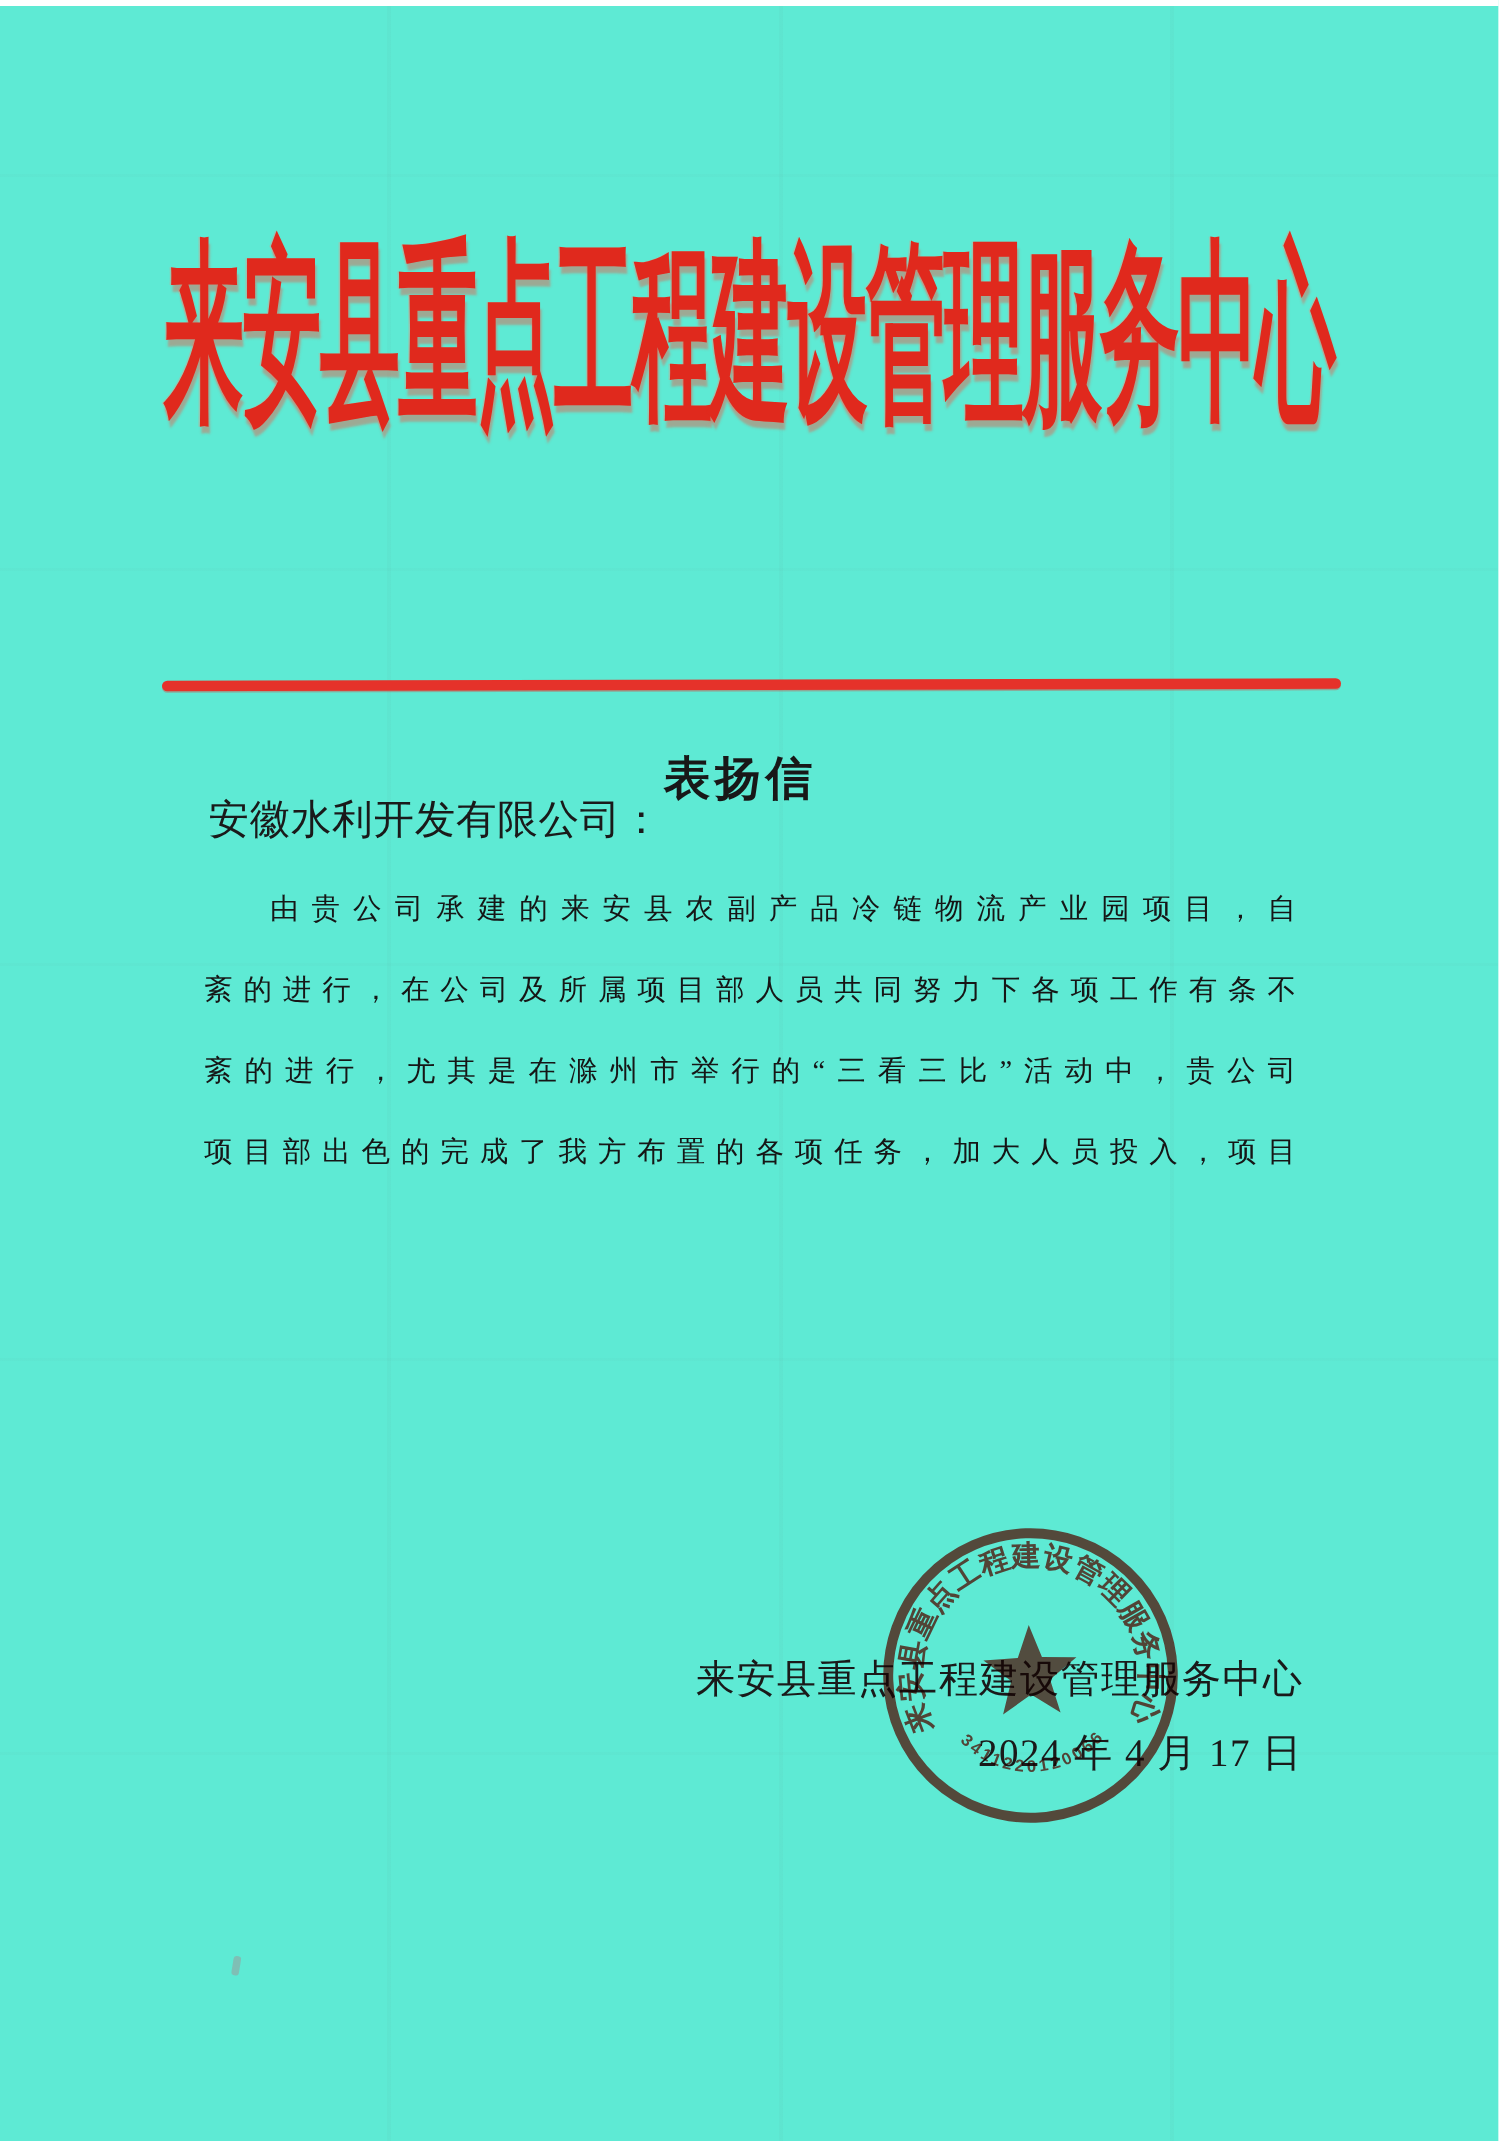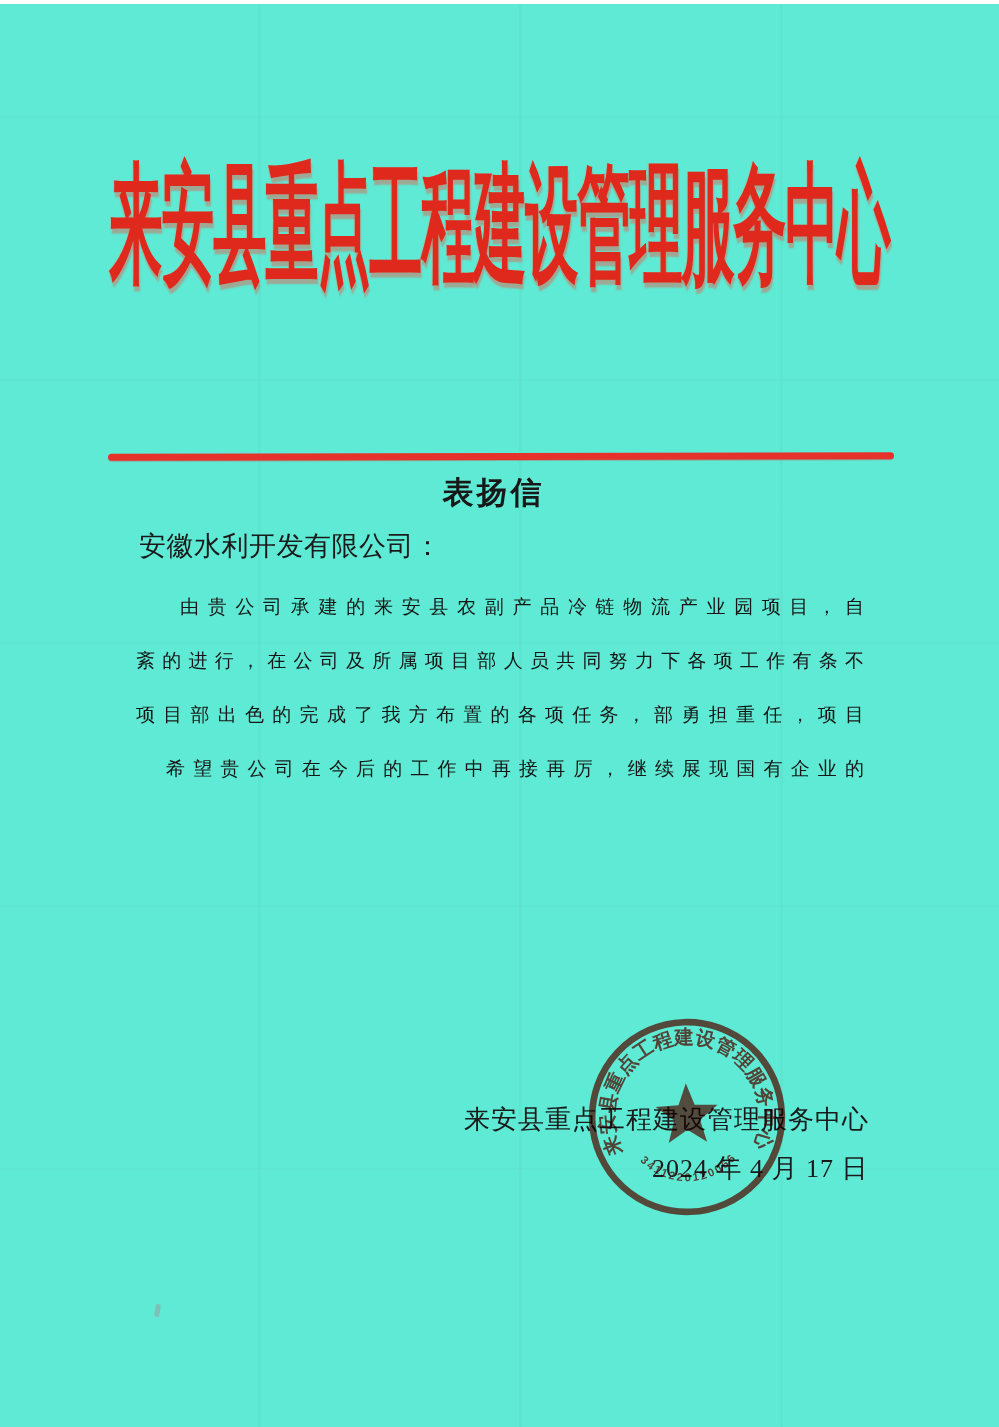--- a/index.html
+++ b/index.html
@@ -41,21 +41,21 @@
   .divider{
     position:absolute;top:449px;left:108px;
     width:786px;height:7px;
     background:var(--divider_red,#e5322a);
     border-radius:4px;
     transform:rotate(-0.12deg);
     box-shadow:0 1px 0 rgba(229,50,42,.35);
   }
 
   .letter-title{
-    position:absolute;top:468px;left:0;right:12px;
+    position:absolute;top:494px;left:0;right:12px;
     text-align:center;
     font-size:31px;font-weight:600;
     letter-spacing:3px;
     color:#181818;
   }
 
   .salutation{
     position:absolute;top:524px;left:139px;
     font-size:27px;color:#1a1a1a;
     letter-spacing:0.5px;
@@ -129,22 +129,22 @@
 
   <div class="divider"></div>
 
   <div class="letter-title">表扬信</div>
 
   <div class="salutation">安徽水利开发有限公司：</div>
 
   <div class="body-block">
     <div class="bodyline indent-1">由贵公司承建的来安县农副产品冷链物流产业园项目，自</div>
     <div class="bodyline">紊的进行，在公司及所属项目部人员共同努力下各项工作有条不</div>
-    <div class="bodyline">项目部出色的完成了我方布置的各项任务，部勇担重任，项目</div>
-    <div class="bodyline indent-2">希望贵公司在今后的工作中再接再厉，继续展现国有企业的</div>
+    <div class="bodyline">紊的进行，尤其是在滁州市举行的“三看三比”活动中，贵公司</div>
+    <div class="bodyline">项目部出色的完成了我方布置的各项任务，加大人员投入，项目</div>
   </div>
 
   <div class="signature">来安县重点工程建设管理服务中心</div>
 
   <div class="dateline">2024 年 4 月 17 日</div>
 
   <div class="stamp">
     <svg viewBox="0 0 200 200" xmlns="http://www.w3.org/2000/svg">
       <defs>
         <path id="ringPath" d="M 34.75 130.43 A 72 72 0 1 1 165.25 130.43" fill="none"></path>

